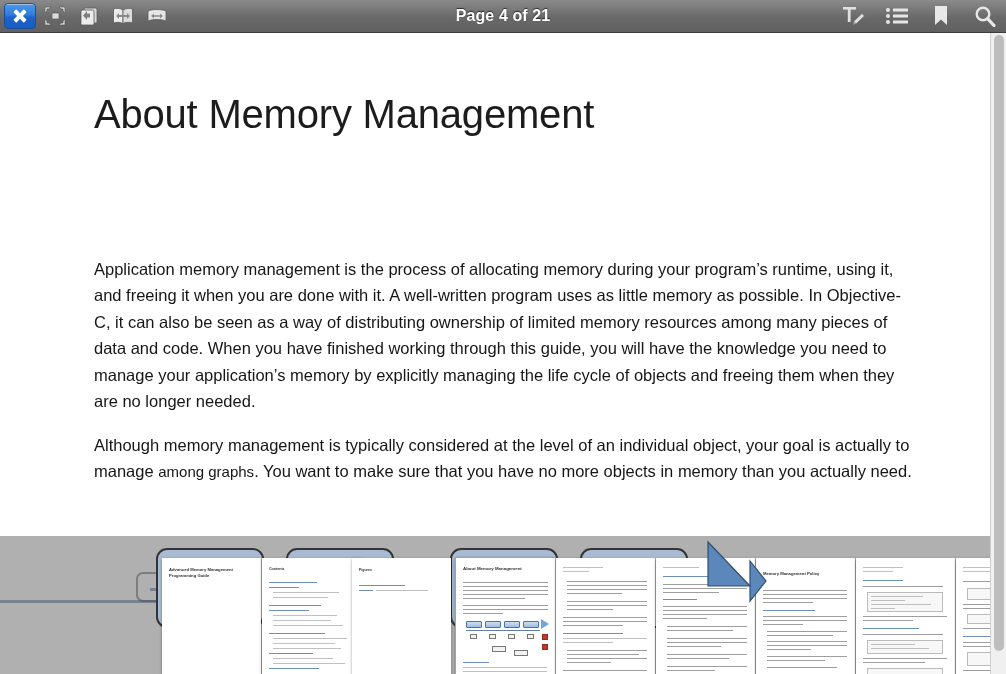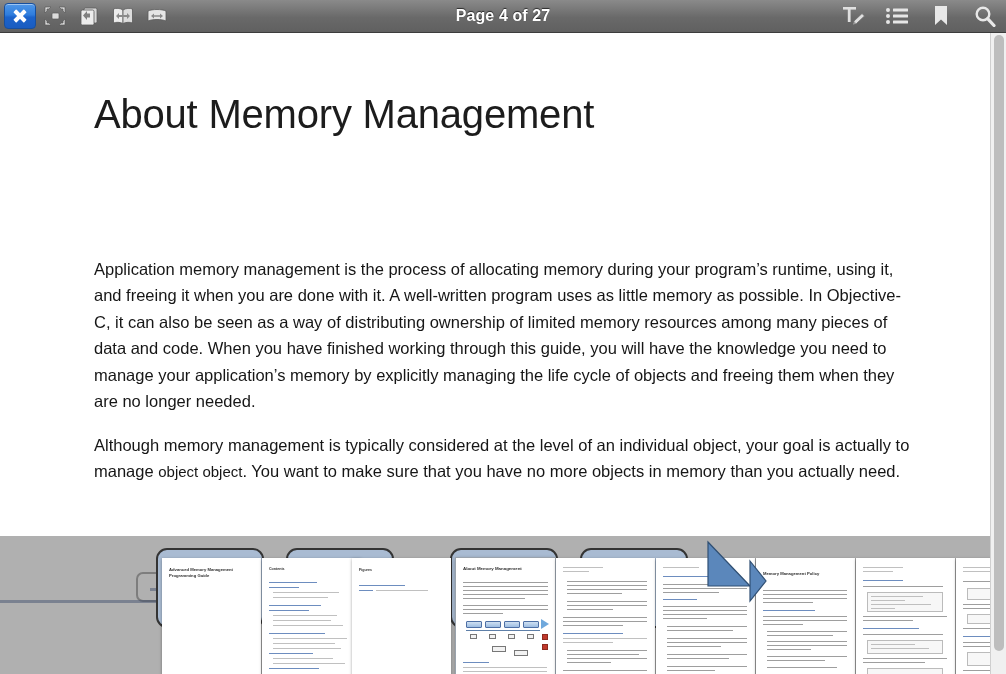--- a/index.html
+++ b/index.html
@@ -183,21 +183,21 @@
       </div>
 
       <div class="tb-btn">
         <svg class="tb-icon-svg" width="22" height="18" viewBox="0 0 22 18">
           <path d="M2 4 C6 2 16 2 20 4 V14 C16 12 6 12 2 14 Z" fill="#e6e6e6" stroke="#5a5a5a" stroke-width="0.8"></path>
           <path d="M5 9 L8 6.5 V8.2 H14 V6.5 L17 9 L14 11.5 V9.8 H8 V11.5 Z" fill="#8a8a8a"></path>
         </svg>
       </div>
     </div>
 
-    <div class="tb-title">Page 4 of 27</div>
+    <div class="tb-title">Page 4 of 21</div>
 
     <div class="tb-right">
       <div class="tb-btn">
         <svg class="tb-icon-svg" width="24" height="22" viewBox="0 0 24 22">
           <g fill="#e0e0e0">
             <rect x="2" y="2" width="13" height="2.6"></rect>
             <rect x="6.8" y="2" width="2.8" height="15"></rect>
           </g>
           <path d="M13 16 L21 8.5 L23.5 11 L15.5 18.5 L12 19.5 Z" fill="#e0e0e0" stroke="#6a6a6a" stroke-width="0.8"></path>
           <path d="M12 19.5 L13.4 16.8 L15.5 18.5 Z" fill="#9a9a9a"></path>
@@ -230,21 +230,21 @@
         </svg>
       </div>
     </div>
   </div>
 
   <div class="page">
     <div class="doc-heading">About Memory Management</div>
 
     <div class="doc-para p1">Application memory management is the process of allocating memory during your program’s runtime, using it, and freeing it when you are done with it. A well-written program uses as little memory as possible. In Objective-C, it can also be seen as a way of distributing ownership of limited memory resources among many pieces of data and code. When you have finished working through this guide, you will have the knowledge you need to manage your application’s memory by explicitly managing the life cycle of objects and freeing them when they are no longer needed.</div>
 
-    <div class="doc-para p2"><span>Although memory management is typically considered at the level of an individual object, your goal is actually to manage </span><span class="small-caps">object object</span><span>. You want to make sure that you have no more objects in memory than you actually need.</span></div>
+    <div class="doc-para p2"><span>Although memory management is typically considered at the level of an individual object, your goal is actually to manage </span><span class="small-caps">among graphs</span><span>. You want to make sure that you have no more objects in memory than you actually need.</span></div>
   </div>
 
   <div class="thumb-strip">
 
     <div class="ghost">
       <div class="ghost-box" style="left:136px;top:36px;width:50px;height:30px;"></div>
       <div class="ghost-box" style="left:158px;top:22px;width:112px;height:58px;border-radius:9px;"></div>
       <div class="ghost-box" style="left:288px;top:22px;width:108px;height:58px;border-radius:9px;"></div>
       <div class="ghost-box" style="left:580px;top:22px;width:108px;height:58px;border-radius:9px;"></div>
       <div class="ghost-band" style="left:288px;top:24px;width:110px;height:22px;"></div>

